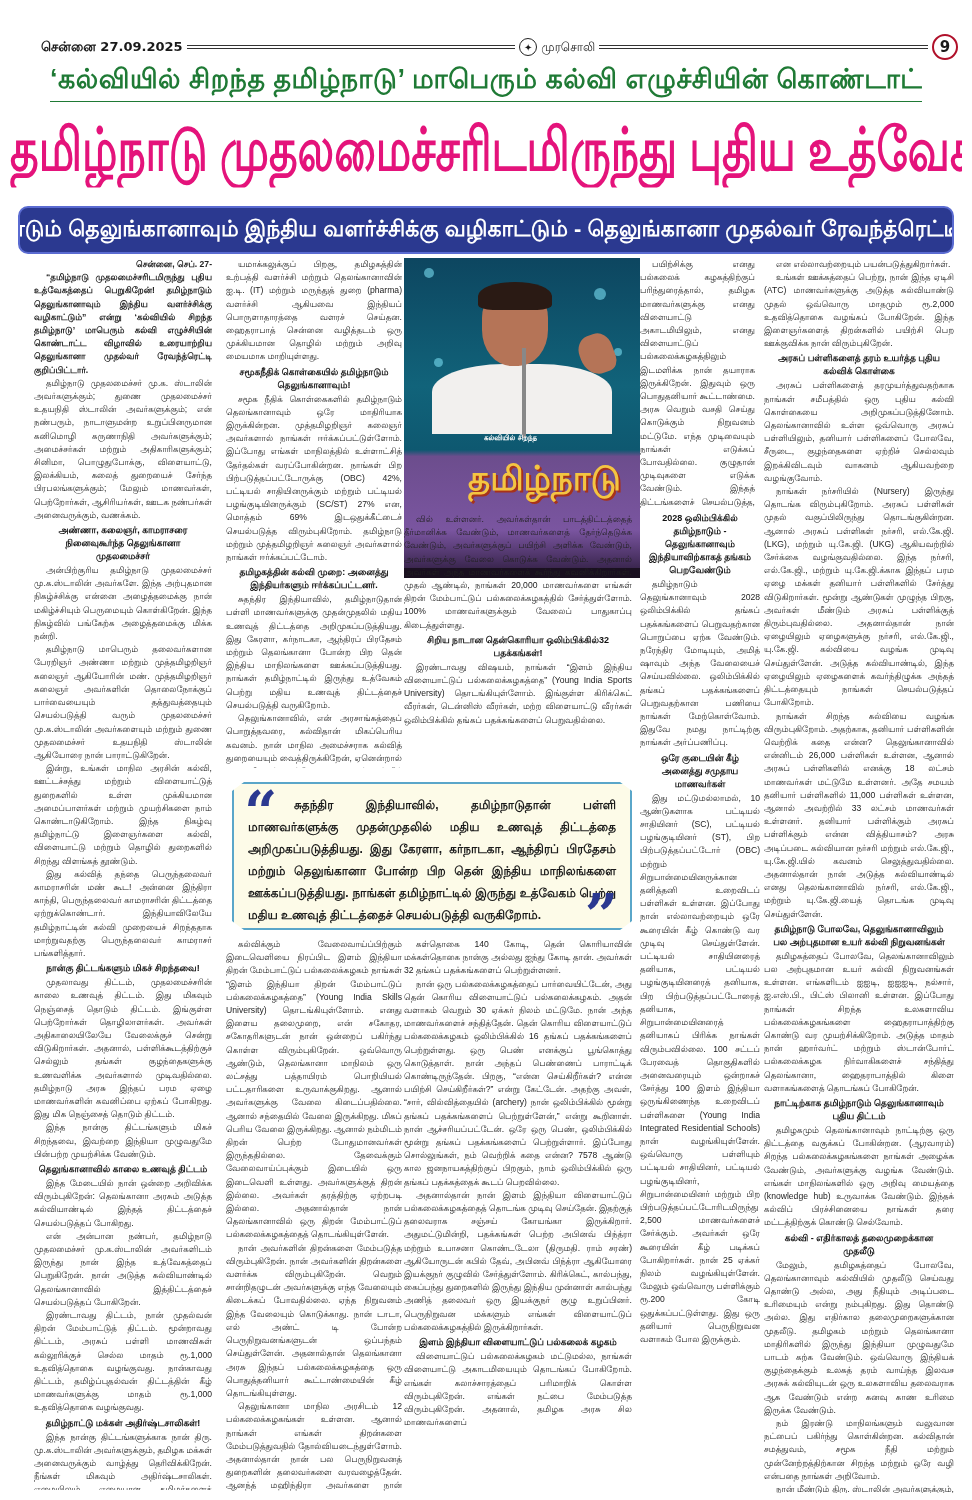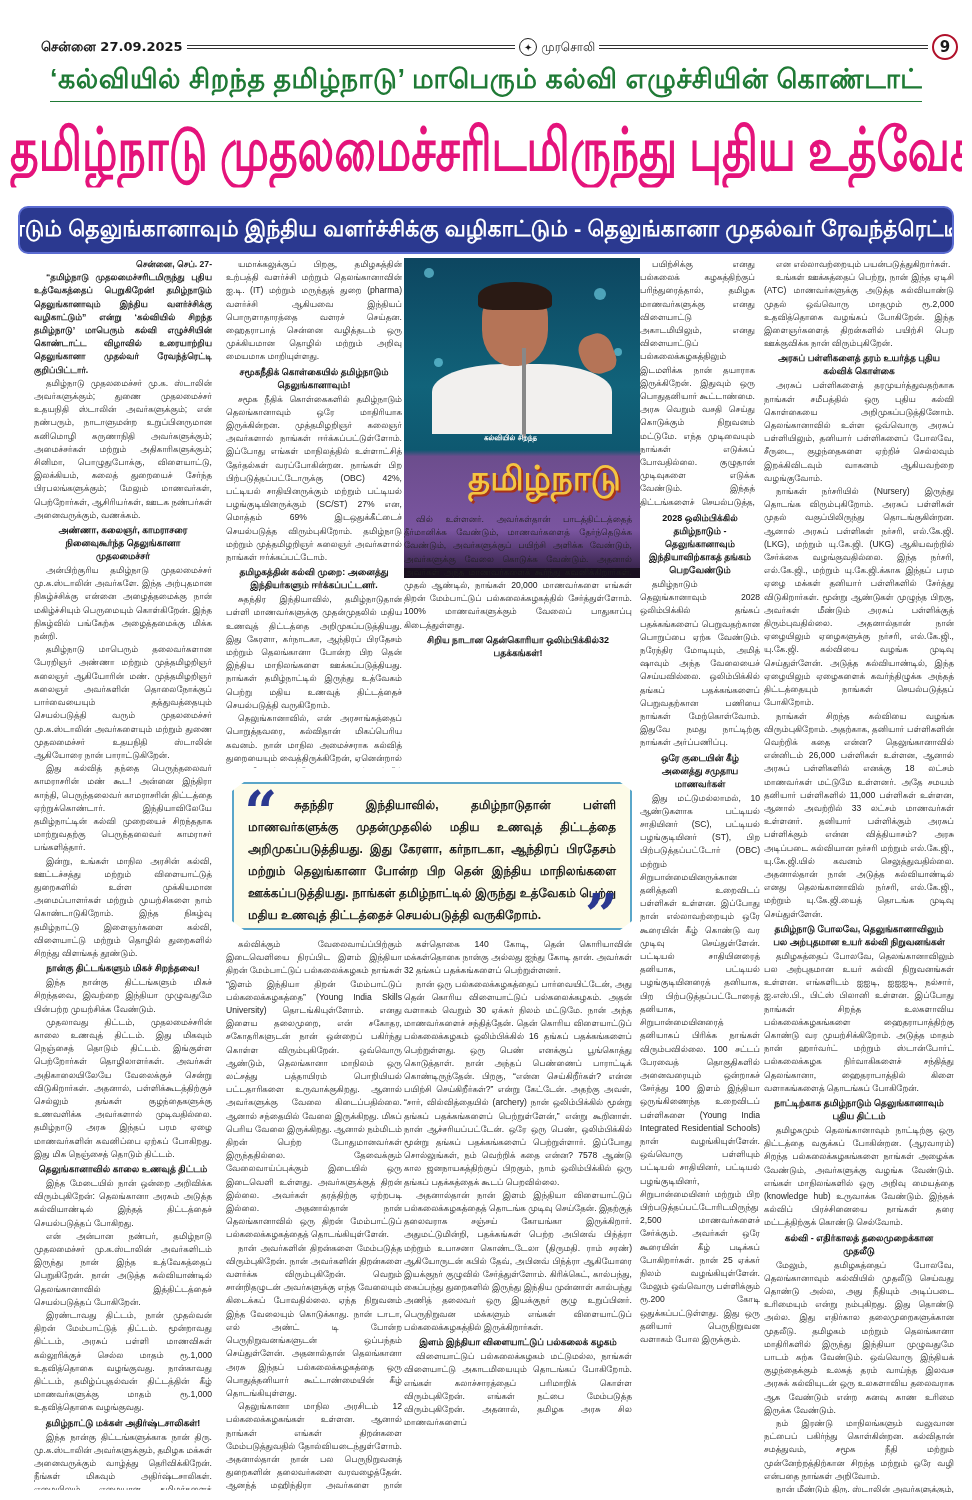--- a/index.html
+++ b/index.html
@@ -88,25 +88,25 @@
 </div>
 
 <div class="col" id="c1">
   <p class="dateline">சென்னை, செப். 27-</p>
   <p class="lead">“தமிழ்நாடு முதலமைச்சரிடமிருந்து புதிய உத்வேகத்தைப் பெறுகிறேன்! தமிழ்நாடும் தெலுங்கானாவும் இந்திய வளர்ச்சிக்கு வழிகாட்டும்” என்று ‘கல்வியில் சிறந்த தமிழ்நாடு’ மாபெரும் கல்வி எழுச்சியின் கொண்டாட்ட விழாவில் உரையாற்றிய தெலுங்கானா முதல்வர் ரேவந்த்ரெட்டி குறிப்பிட்டார்.</p>
   <div>
       <p>தமிழ்நாடு முதலமைச்சர் மு.க. ஸ்டாலின் அவர்களுக்கும்; துணை முதலமைச்சர் உதயநிதி ஸ்டாலின் அவர்களுக்கும்; என் நண்பரும், நாடாளுமன்ற உறுப்பினருமான கனிமொழி கருணாநிதி அவர்களுக்கும்; அமைச்சர்கள் மற்றும் அதிகாரிகளுக்கும்; சினிமா, பொழுதுபோக்கு, விளையாட்டு, இலக்கியம், கலைத் துறையைச் சேர்ந்த பிரபலங்களுக்கும்; மேலும் மாணவர்கள், பெற்றோர்கள், ஆசிரியர்கள், ஊடக நண்பர்கள் அனைவருக்கும், வணக்கம்.</p>
       <h4>அண்ணா, கலைஞர், காமராசரை நினைவுகூர்ந்த தெலுங்கானா முதலமைச்சர்</h4>
       <p>அன்பிற்குரிய தமிழ்நாடு முதலமைச்சர் மு.க.ஸ்டாலின் அவர்களே. இந்த அற்புதமான நிகழ்ச்சிக்கு என்னை அழைத்தமைக்கு நான் மகிழ்ச்சியும் பெருமையும் கொள்கிறேன். இந்த நிகழ்வில் பங்கேற்க அழைத்தமைக்கு மிக்க நன்றி.</p>
       <p>தமிழ்நாடு மாபெரும் தலைவர்களான பேரறிஞர் அண்ணா மற்றும் முத்தமிழறிஞர் கலைஞர் ஆகியோரின் மண். முத்தமிழறிஞர் கலைஞர் அவர்களின் தொலைநோக்குப் பார்வையையும் தத்துவத்தையும் செயல்படுத்தி வரும் முதலமைச்சர் மு.க.ஸ்டாலின் அவர்களையும் மற்றும் துணை முதலமைச்சர் உதயநிதி ஸ்டாலின் ஆகியோரை நான் பாராட்டுகிறேன்.</p>
+      <p>இன்று, உங்கள் மாநில அரசின் கல்வி, ஊட்டச்சத்து மற்றும் விளையாட்டுத் துறைகளில் உள்ள முக்கியமான அமைப்பாளர்கள் மற்றும் முயற்சிகளை நாம் கொண்டாடுகிறோம். இந்த நிகழ்வு தமிழ்நாட்டு இளைஞர்களை கல்வி, விளையாட்டு மற்றும் தொழில் துறைகளில் சிறந்து விளங்கத் தூண்டும்.</p>
       <p>இது கல்வித் தந்தை பெருந்தலைவர் காமராசரின் மண் கூட! அன்னை இந்திரா காந்தி, பெருந்தலைவர் காமராசரின் திட்டத்தை ஏற்றுக்கொண்டார். இந்தியாவிலேயே தமிழ்நாட்டின் கல்வி முறையைச் சிறந்ததாக மாற்றுவதற்கு பெருந்தலைவர் காமராசர் பங்களித்தார்.</p>
-      <p>இன்று, உங்கள் மாநில அரசின் கல்வி, ஊட்டச்சத்து மற்றும் விளையாட்டுத் துறைகளில் உள்ள முக்கியமான அமைப்பாளர்கள் மற்றும் முயற்சிகளை நாம் கொண்டாடுகிறோம். இந்த நிகழ்வு தமிழ்நாட்டு இளைஞர்களை கல்வி, விளையாட்டு மற்றும் தொழில் துறைகளில் சிறந்து விளங்கத் தூண்டும்.</p>
       <h4>நான்கு திட்டங்களும் மிகச் சிறந்தவை!</h4>
+      <p>முதலாவது திட்டம், முதலமைச்சரின் காலை உணவுத் திட்டம். இது மிகவும் நெஞ்சைத் தொடும் திட்டம். இங்குள்ள பெற்றோர்கள் தொழிலாளர்கள். அவர்கள் அதிகாலையிலேயே வேலைக்குச் சென்று விடுகிறார்கள். அதனால், பள்ளிக்கூடத்திற்குச் செல்லும் தங்கள் குழந்தைகளுக்கு உணவளிக்க அவர்களால் முடிவதில்லை. தமிழ்நாடு அரசு இந்தப் பரம ஏழை மாணவர்களின் கவனிப்பை ஏற்கப் போகிறது. இது மிக நெஞ்சைத் தொடும் திட்டம்.</p>
       <p>இந்த நான்கு திட்டங்களும் மிகச் சிறந்தவை, இவற்றை இந்தியா முழுவதுமே பின்பற்ற முயற்சிக்க வேண்டும்.</p>
-      <p>முதலாவது திட்டம், முதலமைச்சரின் காலை உணவுத் திட்டம். இது மிகவும் நெஞ்சைத் தொடும் திட்டம். இங்குள்ள பெற்றோர்கள் தொழிலாளர்கள். அவர்கள் அதிகாலையிலேயே வேலைக்குச் சென்று விடுகிறார்கள். அதனால், பள்ளிக்கூடத்திற்குச் செல்லும் தங்கள் குழந்தைகளுக்கு உணவளிக்க அவர்களால் முடிவதில்லை. தமிழ்நாடு அரசு இந்தப் பரம ஏழை மாணவர்களின் கவனிப்பை ஏற்கப் போகிறது. இது மிக நெஞ்சைத் தொடும் திட்டம்.</p>
       <h4>தெலுங்கானாவில் காலை உணவுத் திட்டம்</h4>
       <p>இந்த மேடையில் நான் ஒன்றை அறிவிக்க விரும்புகிறேன்: தெலங்கானா அரசும் அடுத்த கல்வியாண்டில் இந்தத் திட்டத்தைச் செயல்படுத்தப் போகிறது.</p>
       <p>என் அன்பான நண்பர், தமிழ்நாடு முதலமைச்சர் மு.க.ஸ்டாலின் அவர்களிடம் இருந்து நான் இந்த உத்வேகத்தைப் பெறுகிறேன். நான் அடுத்த கல்வியாண்டில் தெலங்கானாவில் இத்திட்டத்தைச் செயல்படுத்தப் போகிறேன்.</p>
       <p>இரண்டாவது திட்டம், நான் முதல்வன் திறன் மேம்பாட்டுத் திட்டம். மூன்றாவது திட்டம், அரசுப் பள்ளி மாணவிகள் கல்லூரிக்குச் செல்ல மாதம் ரூ.1,000 உதவித்தொகை வழங்குவது. நான்காவது திட்டம், தமிழ்ப்புதல்வன் திட்டத்தின் கீழ் மாணவர்களுக்கு மாதம் ரூ.1,000 உதவித்தொகை வழங்குவது.</p>
       <h4>தமிழ்நாட்டு மக்கள் அதிர்ஷ்டசாலிகள்!</h4>
       <p>இந்த நான்கு திட்டங்களுக்காக நான் திரு. மு.க.ஸ்டாலின் அவர்களுக்கும், தமிழக மக்கள் அனைவருக்கும் வாழ்த்து தெரிவிக்கிறேன். நீங்கள் மிகவும் அதிர்ஷ்டசாலிகள். ஏழையிலும் ஏழையான தமிழர்களைக் கவனித்துக் கொள்ள மிகச் சிறந்த முதலமைச்சர்களில் ஒருவர் இருக்கிறார். நான் மீண்டும் ஒருமுறை திரு. மு.க.ஸ்டாலின் அவர்களுக்கு வாழ்த்து தெரிவிக்க விரும்புகிறேன்.</p>
     </div>
 </div>
 <div class="col" id="c2">
     <p>யமாக்கலுக்குப் பிறகு, தமிழகத்தின் உற்பத்தி வளர்ச்சி மற்றும் தெலங்கானாவின் ஐ.டி. (IT) மற்றும் மருந்துத் துறை (pharma) வளர்ச்சி ஆகியவை இந்தியப் பொருளாதாரத்தை வளரச் செய்தன. ஹைதராபாத் சென்னை வழித்தடம் ஒரு முக்கியமான தொழில் மற்றும் அறிவு மையமாக மாறியுள்ளது.</p>
@@ -117,20 +117,21 @@
     <p>தெலுங்கானாவில், என் அரசாங்கத்தைப் பொறுத்தவரை, கல்விதான் மிகப்பெரிய கவனம். நான் மாநில அமைச்சராக கல்வித் துறையையும் வைத்திருக்கிறேன், ஏனென்றால் அது மிகவும் முக்கியமானது. நான் கல்வித் துறையை, கல்விப் பொறுப்பை ஒரு மாநில அமைச்சராக வகிக்கிறேன்.</p>
   </div>
 <div class="col" id="c2b">
     <p>கல்விக்கும் வேலைவாய்ப்பிற்கும் இடைவெளியை நிரப்பிட இளம் இந்தியா திறன் மேம்பாட்டுப் பல்கலைக்கழகம் நாங்கள் “இளம் இந்தியா திறன் மேம்பாட்டுப் பல்கலைக்கழகத்தை” (Young India Skills University) தொடங்கியுள்ளோம். எனது இளைய தலைமுறை, என் சகோதர, சகோதரிகளுடன் நான் ஒன்றைப் பகிர்ந்து கொள்ள விரும்புகிறேன். ஒவ்வொரு ஆண்டும், தெலங்கானா மாநிலம் ஒரு லட்சத்து பத்தாயிரம் பொறியியல் பட்டதாரிகளை உருவாக்குகிறது. ஆனால் அவர்களுக்கு வேலை கிடைப்பதில்லை. ஆனால் சந்தையில் வேலை இருக்கிறது. மிகப் பெரிய வேலை இருக்கிறது. ஆனால் நம்மிடம் திறன் பெற்ற போதுமானவர்கள் இருந்ததில்லை. தேவைக்கும் வேலைவாய்ப்புக்கும் இடையில் ஒரு இடைவெளி உள்ளது. அவர்களுக்குத் திறன் இல்லை. அவர்கள் தரத்திற்கு ஏற்றபடி இல்லை. அதனால்தான் நான் தெலங்கானாவில் ஒரு திறன் மேம்பாட்டுப் பல்கலைக்கழகத்தைத் தொடங்கியுள்ளேன்.</p>
     <p>நான் அவர்களின் திறன்களை மேம்படுத்த விரும்புகிறேன். நான் அவர்களின் திறன்களை வளர்க்க விரும்புகிறேன். வெறும் சான்றிதழுடன் அவர்களுக்கு எந்த வேலையும் கிடைக்கப் போவதில்லை. ஏந்த நிறுவனம் இந்த வேலையும் கொடுக்காது. நான் டாடா, எல் அண்ட் டி போன்ற பெருநிறுவனங்களுடன் ஒப்பந்தம் செய்துள்ளேன். அதனால்தான் தெலங்கானா அரசு இந்தப் பல்கலைக்கழகத்தை ஒரு பொதுத்தனியார் கூட்டாண்மையின் கீழ் தொடங்கியுள்ளது.</p>
     <p>தெலுங்கானா மாநில அரசிடம் 12 பல்கலைக்கழகங்கள் உள்ளன. ஆனால் நாங்கள் எங்கள் திறன்களை மேம்படுத்துவதில் தோல்வியடைந்துள்ளோம். அதனால்தான் நான் பல பெருநிறுவனத் துறைகளின் தலைவர்களை வரவழைத்தேன். ஆனந்த் மஹிந்திரா அவர்களை நான் பல்கலைக்கழகத்தின் தலைவராக நியமித்தேன்.</p>
   </div>
 <div class="col" id="c3">
     <p>வில் உள்ளனர். அவர்கள்தான் பாடத்திட்டத்தைத் தீர்மானிக்க வேண்டும், மாணவர்களைத் தேர்ந்தெடுக்க வேண்டும், அவர்களுக்குப் பயிற்சி அளிக்க வேண்டும், அவர்களுக்கு வேலை கொடுக்க வேண்டும். அதனால் அவர்கள் அந்த மாணவர்களைக் கூர்ந்து கவனிக்கிறார்கள். முதல் ஆண்டில், நாங்கள் 20,000 மாணவர்களை எங்கள் திறன் மேம்பாட்டுப் பல்கலைக்கழகத்தில் சேர்த்துள்ளோம். 100% மாணவர்களுக்கும் வேலைப் பாதுகாப்பு கிடைத்துள்ளது.</p>
     <h4>சிறிய நாடான தென்கொரியா ஒலிம்பிக்கில்32 பதக்கங்கள்!</h4>
+    <p>இரண்டாவது விஷயம், நாங்கள் “இளம் இந்திய விளையாட்டுப் பல்கலைக்கழகத்தை” (Young India Sports University) தொடங்கியுள்ளோம். இங்குள்ள கிரிக்கெட் வீரர்கள், டென்னிஸ் வீரர்கள், மற்ற விளையாட்டு வீரர்கள் ஒலிம்பிக்கில் தங்கப் பதக்கங்களைப் பெறுவதில்லை.</p>
   </div>
 <div class="col" id="c3b">
     <p>கள்தொகை 140 கோடி, தென் கொரியாவின் மக்கள்தொகை நான்கு அல்லது ஐந்து கோடி தான். அவர்கள் 32 தங்கப் பதக்கங்களைப் பெற்றுள்ளனர்.</p>
     <p>நான் ஒரு பல்கலைக்கழகத்தைப் பார்வையிட்டேன், அது தென் கொரிய விளையாட்டுப் பல்கலைக்கழகம். அதன் வளாகம் வெறும் 30 ஏக்கர் நிலம் மட்டுமே. நான் அந்த மாணவர்களைச் சந்தித்தேன். தென் கொரிய விளையாட்டுப் பல்கலைக்கழகம் ஒலிம்பிக்கில் 16 தங்கப் பதக்கங்களைப் பெற்றுள்ளது. ஒரு பெண் எனக்குப் பூங்கொத்து கொடுத்தாள். நான் அந்தப் பெண்ணைப் பாராட்டிக் கொண்டிருந்தேன். பிறகு, “என்ன செய்கிறீர்கள்? என்ன பயிற்சி செய்கிறீர்கள்?” என்று கேட்டேன். அதற்கு அவள், “சார், வில்வித்தையில் (archery) நான் ஒலிம்பிக்கில் மூன்று தங்கப் பதக்கங்களைப் பெற்றுள்ளேன்,” என்று கூறினாள். நான் ஆச்சரியப்பட்டேன். ஒரே ஒரு பெண், ஒலிம்பிக்கில் மூன்று தங்கப் பதக்கங்களைப் பெற்றுள்ளார். இப்போது சொல்லுங்கள், நம் வெற்றிக் கதை என்ன? 7578 ஆண்டு கால ஜனநாயகத்திற்குப் பிறகும், நாம் ஒலிம்பிக்கில் ஒரு தங்கப் பதக்கத்தைக் கூடப் பெறவில்லை.</p>
     <p>அதனால்தான் நான் இளம் இந்தியா விளையாட்டுப் பல்கலைக்கழகத்தைத் தொடங்க முடிவு செய்தேன். இதற்குத் தலைவராக சஞ்சய் கோயங்கா இருக்கிறார். அதுமட்டுமின்றி, பதக்கங்கள் பெற்ற அபினவ் பிந்த்ரா மற்றும் உபாசனா கொண்டடேலா (திருமதி. ராம் சரண்) ஆகியோருடன் கபில் தேவ், அபினவ் பிந்த்ரா ஆகியோரை இயக்குநர் குழுவில் சேர்த்துள்ளோம். கிரிக்கெட், கால்பந்து, கைப்பந்து துறைகளில் இருந்து இந்திய முன்னாள் கால்பந்து அணித் தலைவர் ஒரு இயக்குநர் குழு உறுப்பினர். பெருநிறுவன மக்களும் எங்கள் விளையாட்டுப் பல்கலைக்கழகத்தில் இருக்கிறார்கள்.</p>
     <h4>இளம் இந்தியா விளையாட்டுப் பல்கலைக் கழகம்</h4>
     <p>விளையாட்டுப் பல்கலைக்கழகம் மட்டுமல்ல, நாங்கள் விளையாட்டு அகாடமியையும் தொடங்கப் போகிறோம். எங்கள் கலாச்சாரத்தைப் பரிமாறிக் கொள்ள விரும்புகிறேன். எங்கள் நட்பை மேம்படுத்த விரும்புகிறேன். அதனால், தமிழக அரசு சில மாணவர்களைப்</p>
   </div>
 <div class="col" id="c4">
     <p>பயிற்சிக்கு எனது பல்கலைக் கழகத்திற்குப் பரிந்துரைத்தால், தமிழக மாணவர்களுக்கு எனது விளையாட்டு அகாடமியிலும், எனது விளையாட்டுப் பல்கலைக்கழகத்திலும் இடமளிக்க நான் தயாராக இருக்கிறேன். இதுவும் ஒரு பொதுதனியார் கூட்டாண்மை. அரசு வெறும் வசதி செய்து கொடுக்கும் நிறுவனம் மட்டுமே. எந்த முடிவையும் நாங்கள் எடுக்கப் போவதில்லை. குழுதான் முடிவுகளை எடுக்க வேண்டும். இந்தத் திட்டங்களைச் செயல்படுத்த, அரசு ரூ.500 கோடி நிதியை உருவாக்கப் போகிறது.</p>

